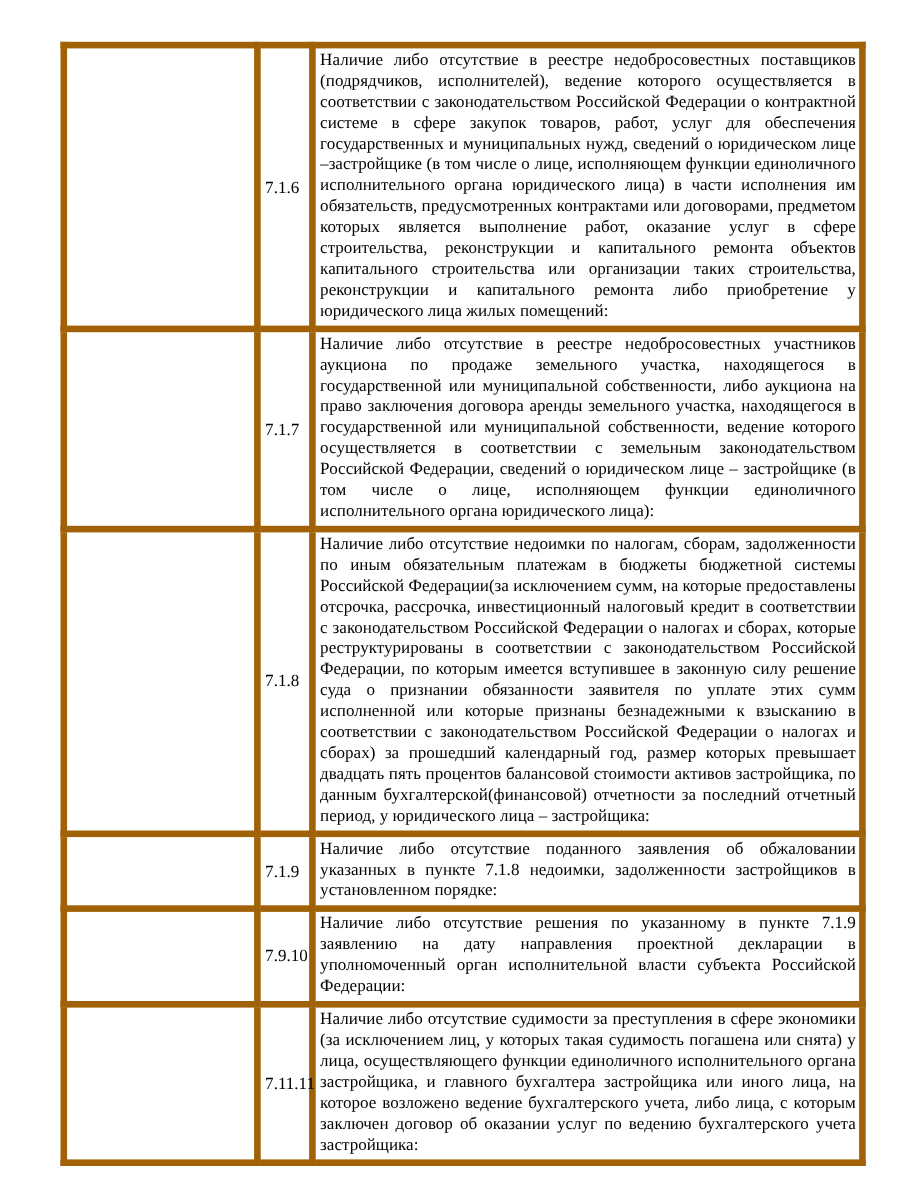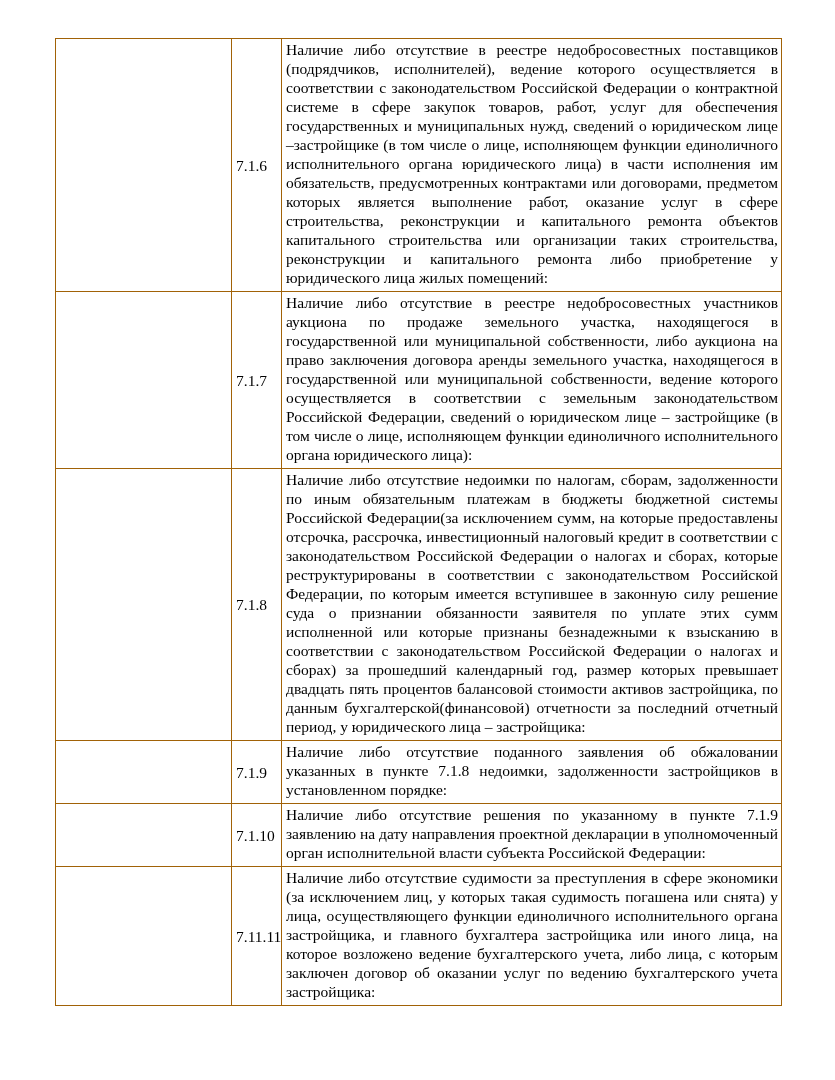--- a/index.html
+++ b/index.html
@@ -26,21 +26,21 @@
     left: 55px;
     top: 38px;
     width: 726px;
     border-collapse: collapse;
     table-layout: fixed;
   }
   table.decl col.c1 { width: 176px; }
   table.decl col.c2 { width: 50px; }
   table.decl col.c3 { width: 500px; }
   table.decl td {
-    border: 1px solid #a16207;
+    border: 6px solid #a16207;
     font-size: 15.5px;
     line-height: 19px;
   }
   td.cell-empty {
     vertical-align: top;
   }
   td.cell-num {
     vertical-align: middle;
     text-align: right;
     padding: 2px 17px 2px 4px;
@@ -81,21 +81,21 @@
         <td class="cell-num">7.1.8</td>
         <td class="cell-text" lang="ru">Наличие либо отсутствие недоимки по налогам, сборам, задолженности по иным обязательным платежам в бюджеты бюджетной системы Российской Федерации(за исключением сумм, на которые предоставлены отсрочка, рассрочка, инвестиционный налоговый кредит в соответствии с законодательством Российской Федерации о налогах и сборах, которые реструктурированы в соответствии с законодательством Российской Федерации, по которым имеется вступившее в законную силу решение суда о признании обязанности заявителя по уплате этих сумм исполненной или которые признаны безнадежными к взысканию в соответствии с законодательством Российской Федерации о налогах и сборах) за прошедший календарный год, размер которых превышает двадцать пять процентов балансовой стоимости активов застройщика, по данным бухгалтерской(финансовой) отчетности за последний отчетный период, у юридического лица – застройщика:</td>
       </tr>
       <tr>
         <td class="cell-empty"></td>
         <td class="cell-num">7.1.9</td>
         <td class="cell-text" lang="ru">Наличие либо отсутствие поданного заявления об обжаловании указанных в пункте 7.1.8 недоимки, задолженности застройщиков в установленном порядке:</td>
       </tr>
       <tr>
         <td class="cell-empty"></td>
-        <td class="cell-num">7.1.10</td>
+        <td class="cell-num">7.9.10</td>
         <td class="cell-text" lang="ru">Наличие либо отсутствие решения по указанному в пункте 7.1.9 заявлению на дату направления проектной декларации в уполномоченный орган исполнительной власти субъекта Российской Федерации:</td>
       </tr>
       <tr>
         <td class="cell-empty"></td>
         <td class="cell-num">7.11.11</td>
         <td class="cell-text" lang="ru">Наличие либо отсутствие судимости за преступления в сфере экономики (за исключением лиц, у которых такая судимость погашена или снята) у лица, осуществляющего функции единоличного исполнительного органа застройщика, и главного бухгалтера застройщика или иного лица, на которое возложено ведение бухгалтерского учета, либо лица, с которым заключен договор об оказании услуг по ведению бухгалтерского учета застройщика:</td>
       </tr>
     </tbody>
   </table>
 </div>

